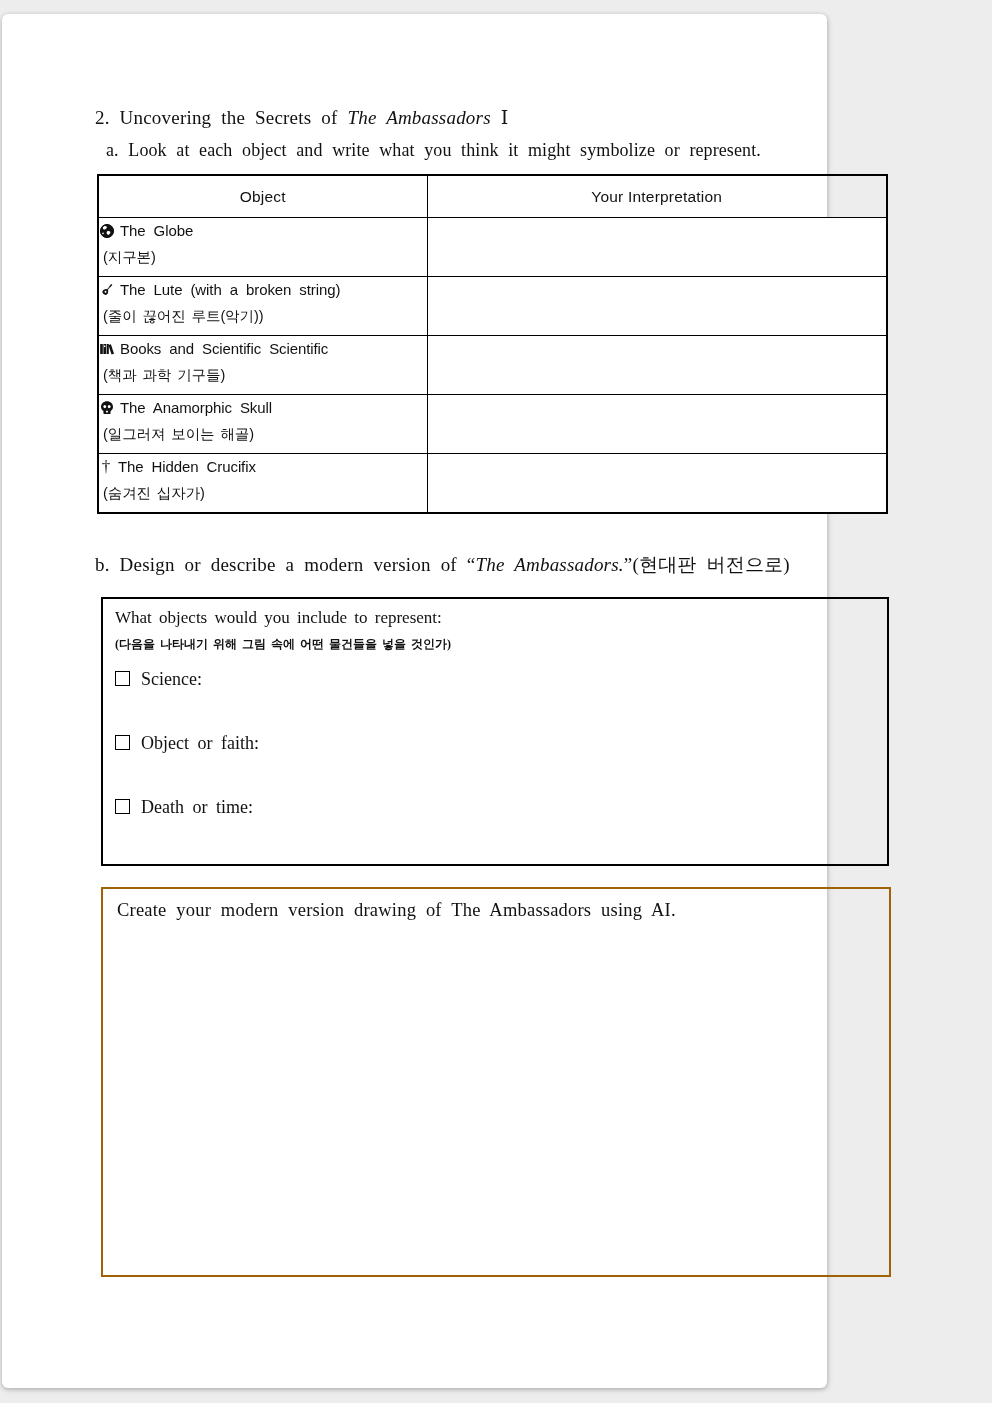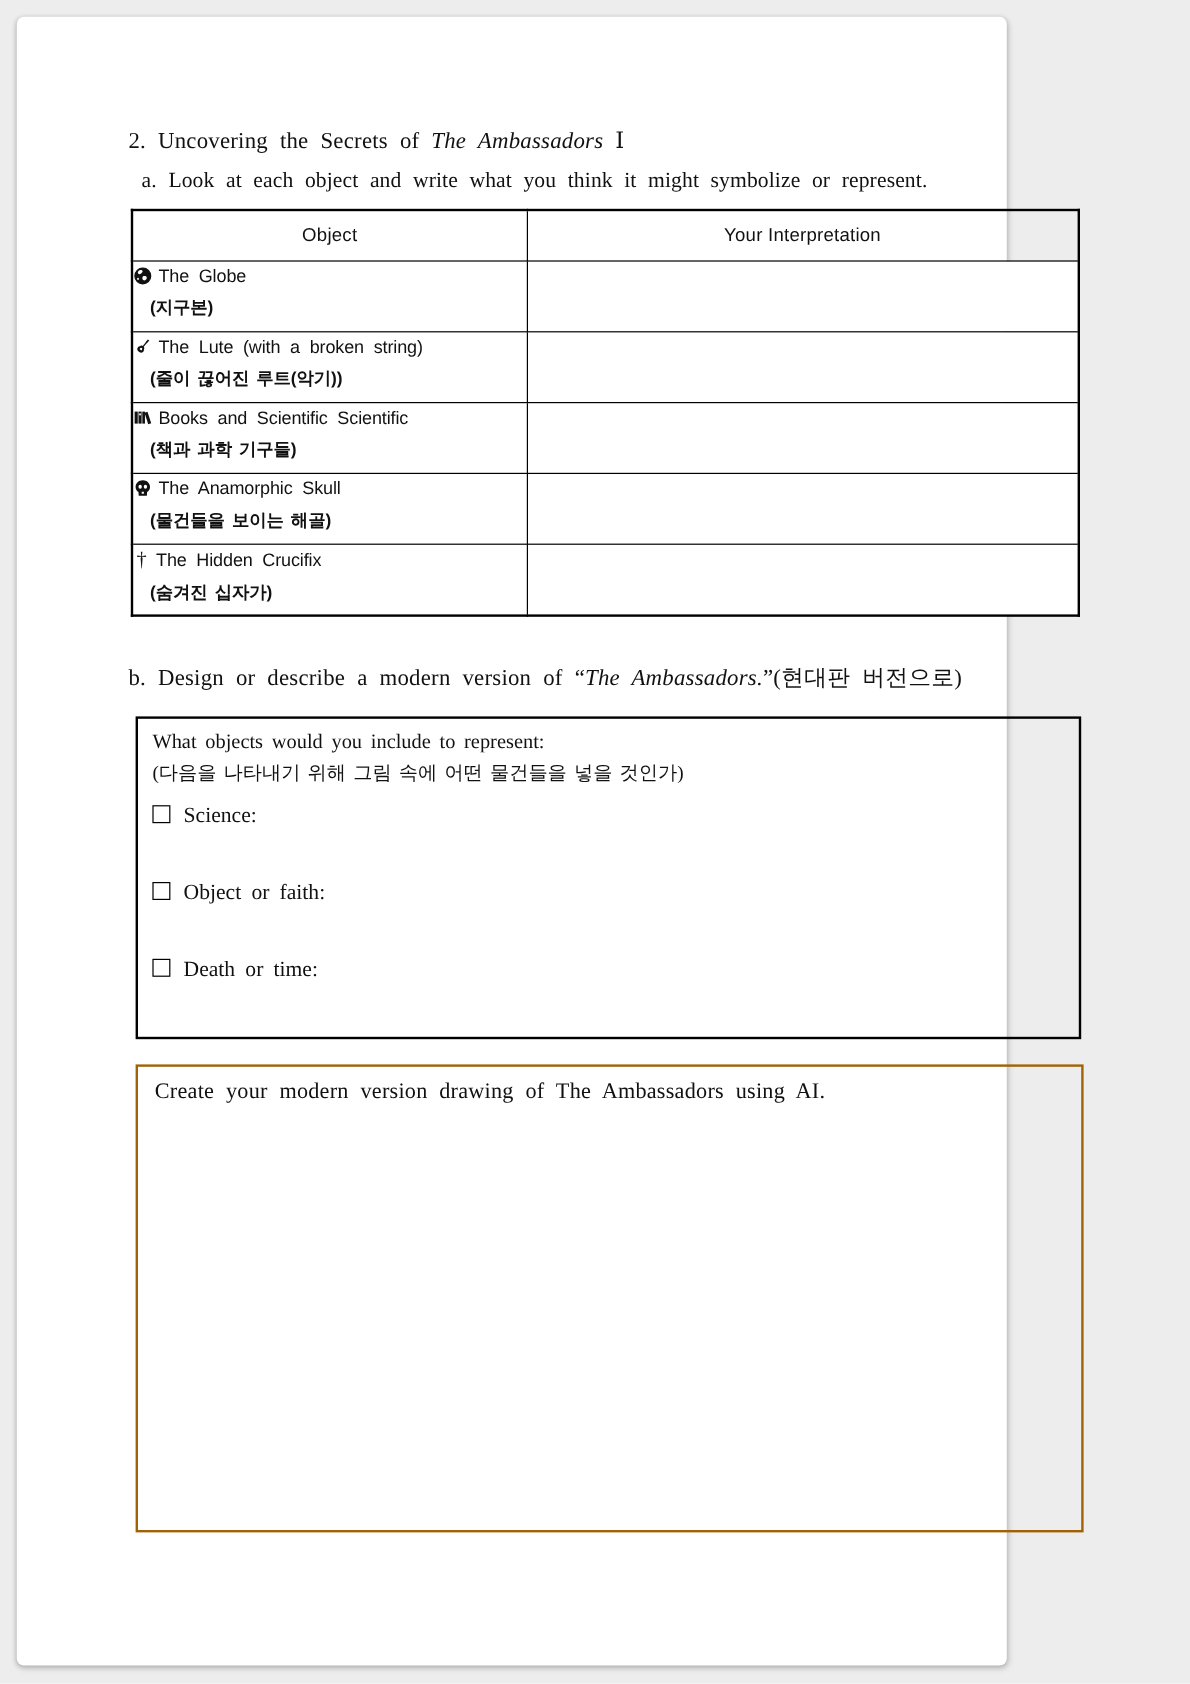--- a/index.html
+++ b/index.html
@@ -4,21 +4,21 @@
 <style>
   html,body{margin:0;padding:0;}
   body{
     width:992px;height:1403px;position:relative;
     background:#ededed;
     font-family:"Liberation Serif","DejaVu Serif",serif;
     color:#111;
     -webkit-font-smoothing:antialiased;
   }
   .page{
-    position:absolute;left:14px;top:14px;width:825px;height:1374px;
+    position:absolute;left:2px;top:14px;width:825px;height:1374px;
     background:#ffffff;border-radius:6px;
     box-shadow:0 1px 4px rgba(0,0,0,.22), 1px 2px 6px rgba(0,0,0,.10);
   }
   .nowrap{white-space:nowrap;}
   .it{font-style:italic;}
 
   .title{
     position:absolute;left:93px;top:92px;
     font-size:19px;word-spacing:5px;letter-spacing:.2px;
   }
@@ -41,40 +41,40 @@
     font-weight:400;font-size:15.5px;letter-spacing:.2px;margin-left:36px;
   }
   col.c-obj{width:329px;}
   col.c-int{width:460px;}
   td.obj-cell{
     height:58px;
     font-family:"Liberation Sans","DejaVu Sans",sans-serif;
     font-size:15px;line-height:26px;letter-spacing:-.1px;word-spacing:4px;
     padding:5px 6px 0 10px;
   }
-  td.obj-cell .ln2{margin-left:14px;font-size:14.5px;word-spacing:2px;font-weight:bold;}
+  td.obj-cell .ln2{margin-left:4px;font-size:14.5px;word-spacing:2px;}
   .icon{display:inline-block;width:16px;height:16px;vertical-align:-3px;margin-right:5px;}
   .glyph-icon{
     display:inline-block;width:14px;text-align:center;margin-right:5px;
     font-family:"Liberation Serif",serif;font-size:17px;
   }
   td.int-cell{background:#fff;}
 
   .part-b{
     position:absolute;left:93px;top:538px;
     font-size:19px;word-spacing:5px;letter-spacing:.2px;
   }
 
   .box1{
     position:absolute;left:99px;top:583px;width:788px;height:269px;
     border:2px solid #000;box-sizing:border-box;
     padding:5px 12px 16px 12px;
   }
   .box1 .pline{font-size:17px;line-height:27px;word-spacing:3px;}
-  .box1 .pline.ko{font-size:16px;word-spacing:2px;}
+  .box1 .pline.ko{font-size:12px;word-spacing:2px;font-weight:bold;}
   .check-item{font-size:18px;line-height:22px;word-spacing:4px;}
   .ci-1{margin-top:10px;}
   .ci-2{margin-top:42px;}
   .ci-3{margin-top:42px;}
   .checkbox{
     display:inline-block;width:13px;height:13px;border:1.5px solid #000;
     margin-right:11px;vertical-align:-1px;background:#fff;
   }
 
   .box2{
@@ -148,21 +148,21 @@
     </tr>
 
     <tr>
       <td class="obj-cell">
         <div class="ln1 nowrap"><span class="icon"><svg width="16" height="16" viewBox="0 0 16 16">
                   <path d="M8 1.2c3.4 0 6 2.4 6 5.6 0 2-1 3.5-2.4 4.3l-.2 3H4.6l-.2-3C3 10.3 2 8.8 2 6.8 2 3.6 4.6 1.2 8 1.2z" fill="#111"></path>
                   <ellipse cx="5.8" cy="6.6" rx="1.4" ry="1.6" fill="#fff"></ellipse>
                   <ellipse cx="10.2" cy="6.6" rx="1.4" ry="1.6" fill="#fff"></ellipse>
                   <path d="M7.1 10.8h1.8v1.6H7.1z" fill="#fff"></path>
                 </svg></span><span>The Anamorphic Skull</span></div>
-        <div class="ln2 nowrap">(물건들을 보이는 해골)</div>
+        <div class="ln2 nowrap">(일그러져 보이는 해골)</div>
       </td>
       <td class="int-cell"></td>
     </tr>
 
     <tr>
       <td class="obj-cell">
         <div class="ln1 nowrap"><span class="glyph-icon">†</span><span>The Hidden Crucifix</span></div>
         <div class="ln2 nowrap">(숨겨진 십자가)</div>
       </td>
       <td class="int-cell"></td>

